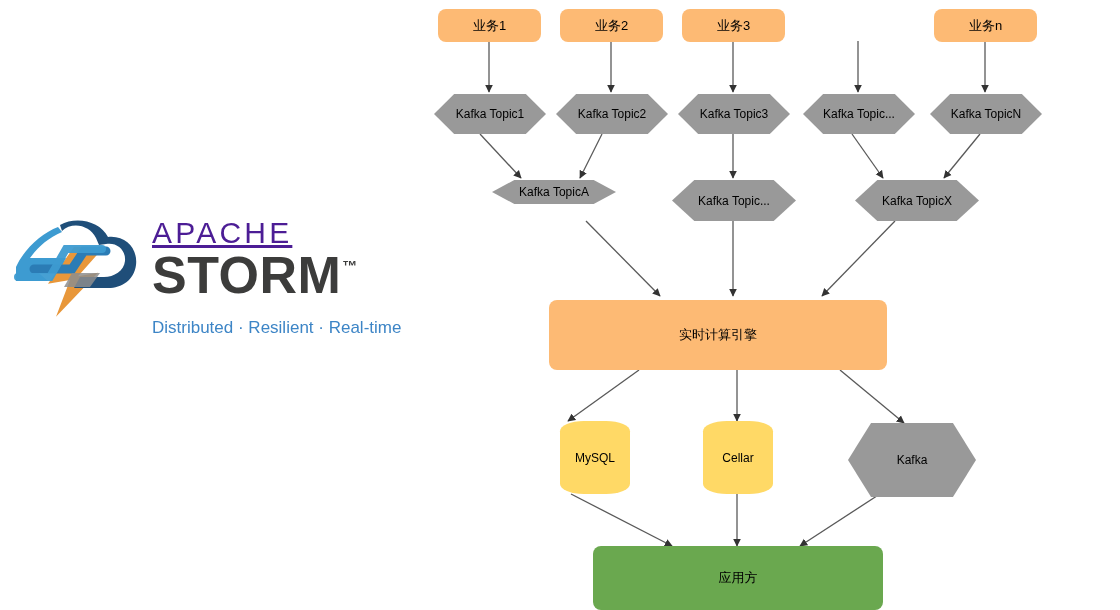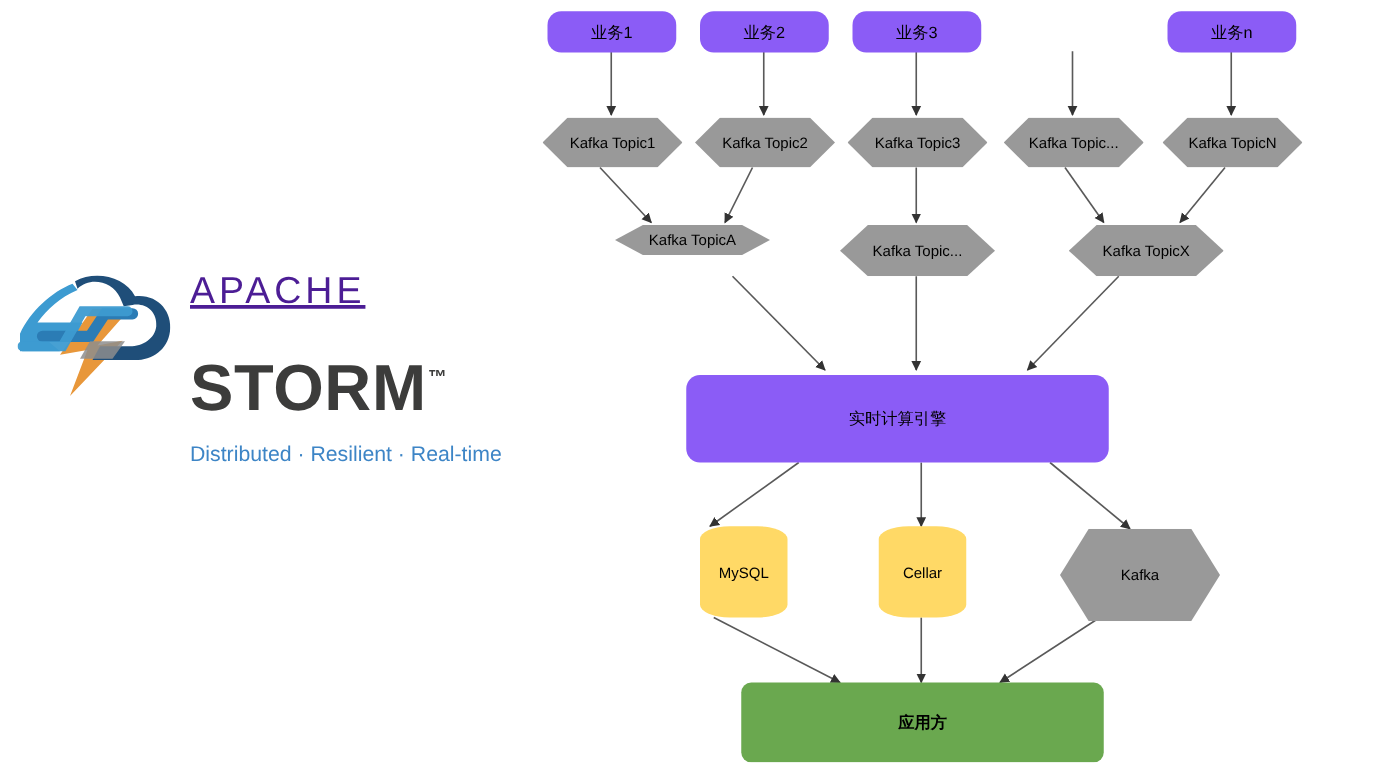--- a/index.html
+++ b/index.html
@@ -45,21 +45,20 @@
     color: #4c1d95;
     font-weight: 400;
     line-height: 32px;
     white-space: nowrap;
     text-decoration: underline;
   }
   .wm-storm-row {
     position: relative;
     line-height: 52px;
     white-space: nowrap;
-    margin-top: 36px;
   }
   .wm-storm {
     font-family: "Liberation Sans", "DejaVu Sans", sans-serif;
     font-size: 52px;
     font-weight: bold;
     letter-spacing: 0.5px;
     color: #3c3c3b;
   }
   .wm-tm {
     font-family: "Liberation Sans", "DejaVu Sans", sans-serif;
@@ -103,21 +102,21 @@
     justify-content: center;
     text-align: center;
     color: #000000;
     font-size: 12px;
     line-height: 14px;
     font-family: "Liberation Sans", "DejaVu Sans", sans-serif;
   }
   .node-rect {
     border-radius: 8px;
   }
-  .node-blue   { background: #8b5cf6; border-radius: 11px; }
+  .node-blue   { background: #fdba74; }
   .node-green  { background: #6aa84f; }
 
   .node-hex {
     background: transparent;
     position: absolute;
   }
   .node-hex .hexshape {
     position: absolute;
     left: 0; top: 0;
     width: 100%; height: 100%;
@@ -298,18 +297,18 @@
     </div>
     <div class="node node-cyl" style="left:703px; top:421px; width:70px; height:73px;">
       <div class="cylshape"></div>
       <div class="cyllabel">Cellar</div>
     </div>
     <div class="node node-hex" style="left:848px; top:423px; width:128px; height:74px;">
       <div class="hexshape"></div>
       <div class="hexlabel">Kafka</div>
     </div>
 
-    <div class="node node-rect node-green label-13" style="left:593px; top:546px; width:290px; height:64px;font-weight:bold;">
+    <div class="node node-rect node-green label-13" style="left:593px; top:546px; width:290px; height:64px;">
       <span>应用方</span>
     </div>
 
   </div>
 </div>
 
 </body></html>

